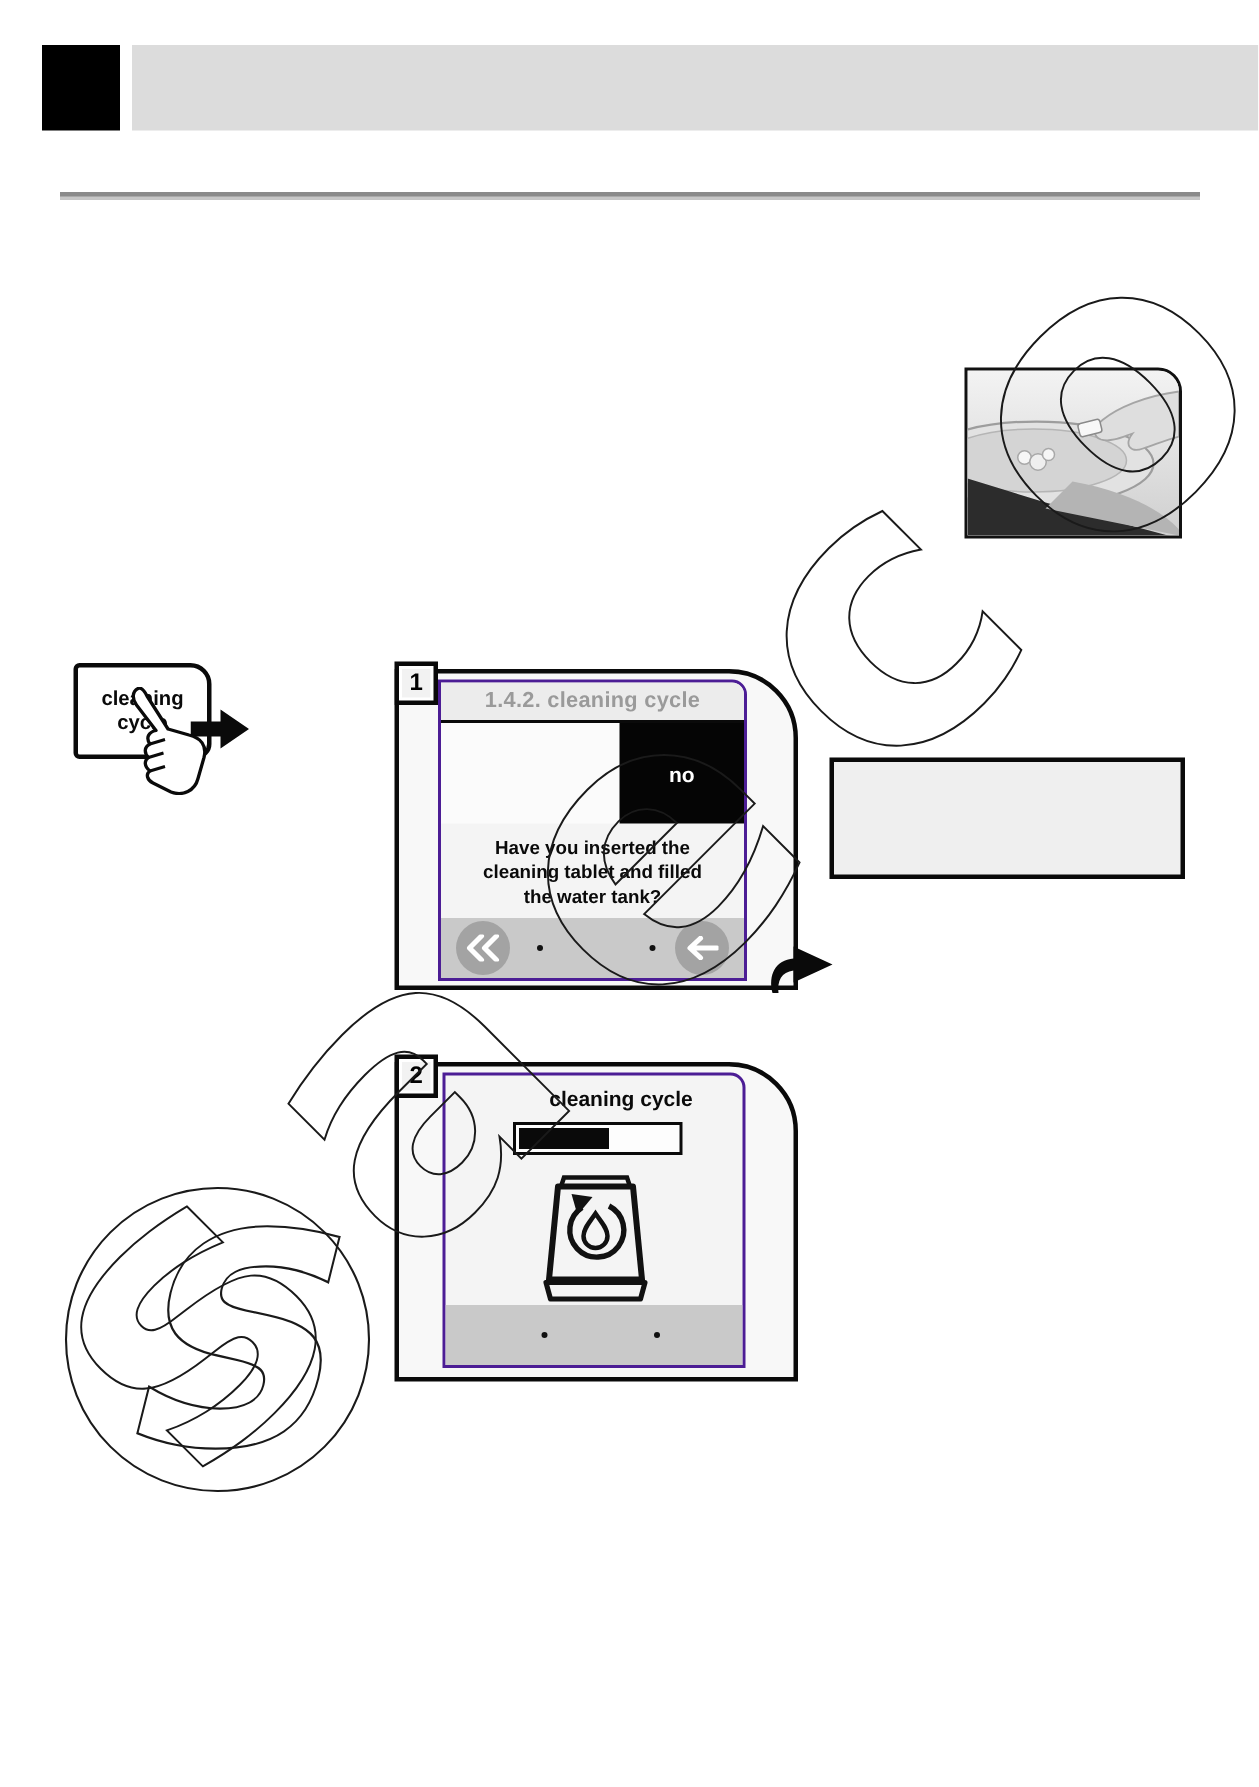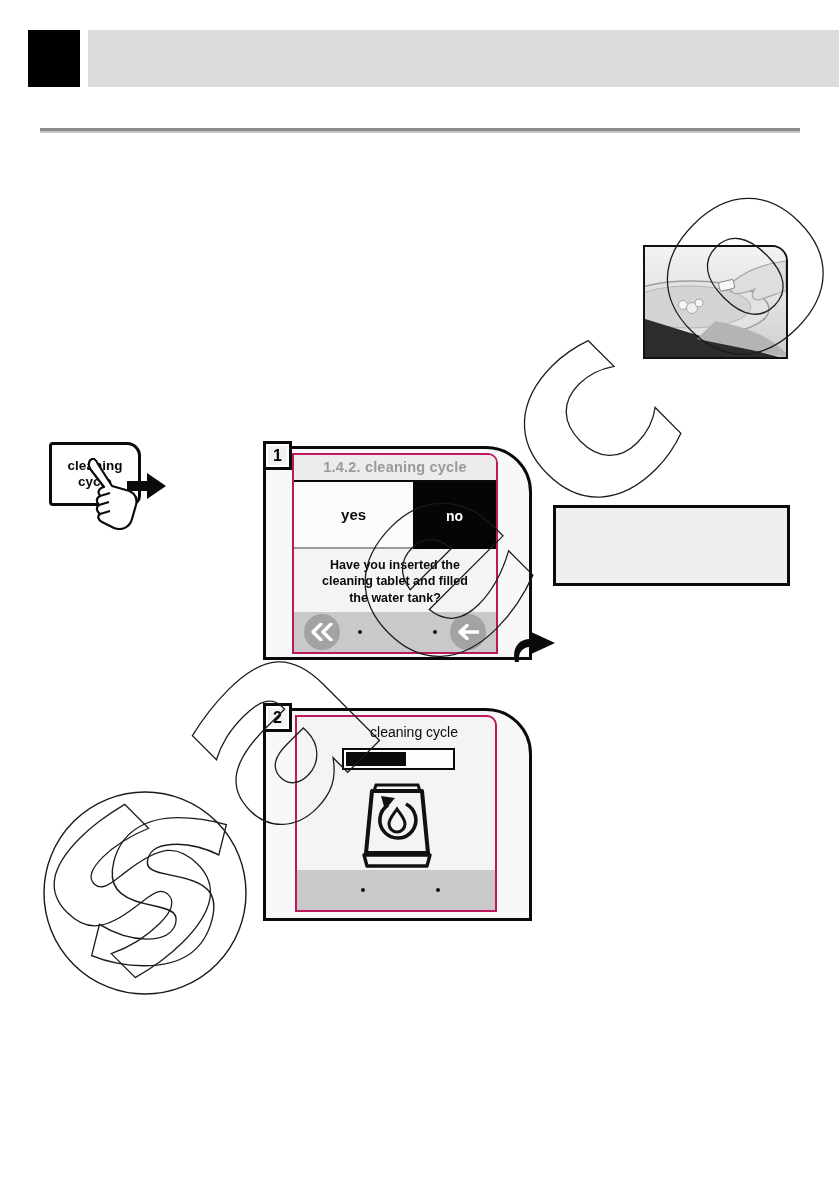--- a/index.html
+++ b/index.html
@@ -27,21 +27,21 @@
   .panel{border:3px solid #0a0a0a;border-radius:0 46px 0 0;background:#f8f8f8;}
   .panel1{left:263px;top:446px;width:263px;height:208px;}
   .panel2{left:263px;top:708px;width:263px;height:207px;}
   .badge{width:23px;height:23px;background:#f2f2f2;border:3px solid #0a0a0a;
          box-shadow:inset 0 0 0 2px #fff;display:flex;align-items:center;justify-content:center;
          font-weight:bold;font-size:16px;z-index:7;}
   .badge1{left:263px;top:441px;}
   .badge2{left:263px;top:703px;}
 
   
-  .screen{border:2px solid #be185d;background:#f4f4f4;border-radius:0 10px 0 0;overflow:hidden;}
+  .screen{border:2px solid #4c1d95;background:#f4f4f4;border-radius:0 10px 0 0;overflow:hidden;}
   .screen1{left:292px;top:453px;width:202px;height:197px;}
   .screen2{left:295px;top:715px;width:198px;height:193px;}
 
   .scr1-header{height:25px;background:#ececec;border-bottom:2px solid #0a0a0a;line-height:25px;
                text-align:center;color:#9a9a9a;font-weight:bold;font-size:14.5px;letter-spacing:.2px;}
   .scr1-options{position:relative;height:67px;background:#fbfbfb;}
   .opt-yes{position:absolute;left:0;top:0;width:59%;height:65px;display:flex;align-items:center;
            justify-content:center;font-weight:bold;font-size:15px;color:#0a0a0a;
            border-bottom:2px solid #9a9a9a;}
   .opt-no{position:absolute;right:0;top:0;width:41%;height:100%;background:#050505;color:#fff;
@@ -54,21 +54,21 @@
   .nav-btn-left{left:10px;} .nav-btn-right{right:10px;}
   .dot{position:absolute;top:18px;width:4px;height:4px;border-radius:50%;background:#111;}
   .dot-a{left:64px;} .dot-b{left:139px;}
 
   .arrow-curved{left:511px;top:628px;width:46px;height:34px;z-index:6;}
 
   
   .note-box{left:553px;top:505px;width:231px;height:75px;background:#efefef;border:3px solid #0a0a0a;}
 
   
-  .scr2-title{margin-top:7px;text-align:center;font-weight:normal;font-size:14px;color:#0a0a0a;padding-left:36px;}
+  .scr2-title{margin-top:7px;text-align:center;font-weight:bold;font-size:14px;color:#0a0a0a;padding-left:36px;}
   .progress{position:absolute;left:45px;top:31px;width:109px;height:18px;border:2px solid #0a0a0a;
             background:#fdfdfd;}
   .progress-fill{position:absolute;left:2px;top:2px;bottom:2px;width:55%;background:#0a0a0a;}
   .cycle-icon{position:absolute;left:64px;top:60px;width:72px;height:92px;}
 
   .watermark{left:0;top:0;width:839px;height:1191px;z-index:40;pointer-events:none;}
 </style>
 </head>
 <body>
 
@@ -111,21 +111,20 @@
     <path d="M18,38 L28,35 M17,47 L27,44 M18,56 L28,53" fill="none" stroke="#0a0a0a" stroke-width="2"></path>
   </svg>
 
   <div class="abs badge badge1">
     <span>1</span>
   </div>
   <div class="abs panel panel1"></div>
   <div class="abs screen screen1">
     <div class="scr1-header">1.4.2. cleaning cycle</div>
     <div class="scr1-options">
-      <div class="opt-yes">yes</div>
       <div class="opt-no">no</div>
     </div>
     <div class="scr1-question">Have you inserted the cleaning tablet and filled the water tank?</div>
     <div class="navbar">
       <div class="nav-btn nav-btn-left">
         <svg width="22" height="18" viewBox="0 0 22 18">
           <path d="M10,1 L2,9 L10,17 M20,1 L12,9 L20,17" fill="none" stroke="#fff" stroke-width="3.4" stroke-linecap="round" stroke-linejoin="round"></path>
         </svg>
       </div>
       <div class="dot dot-a"></div>

